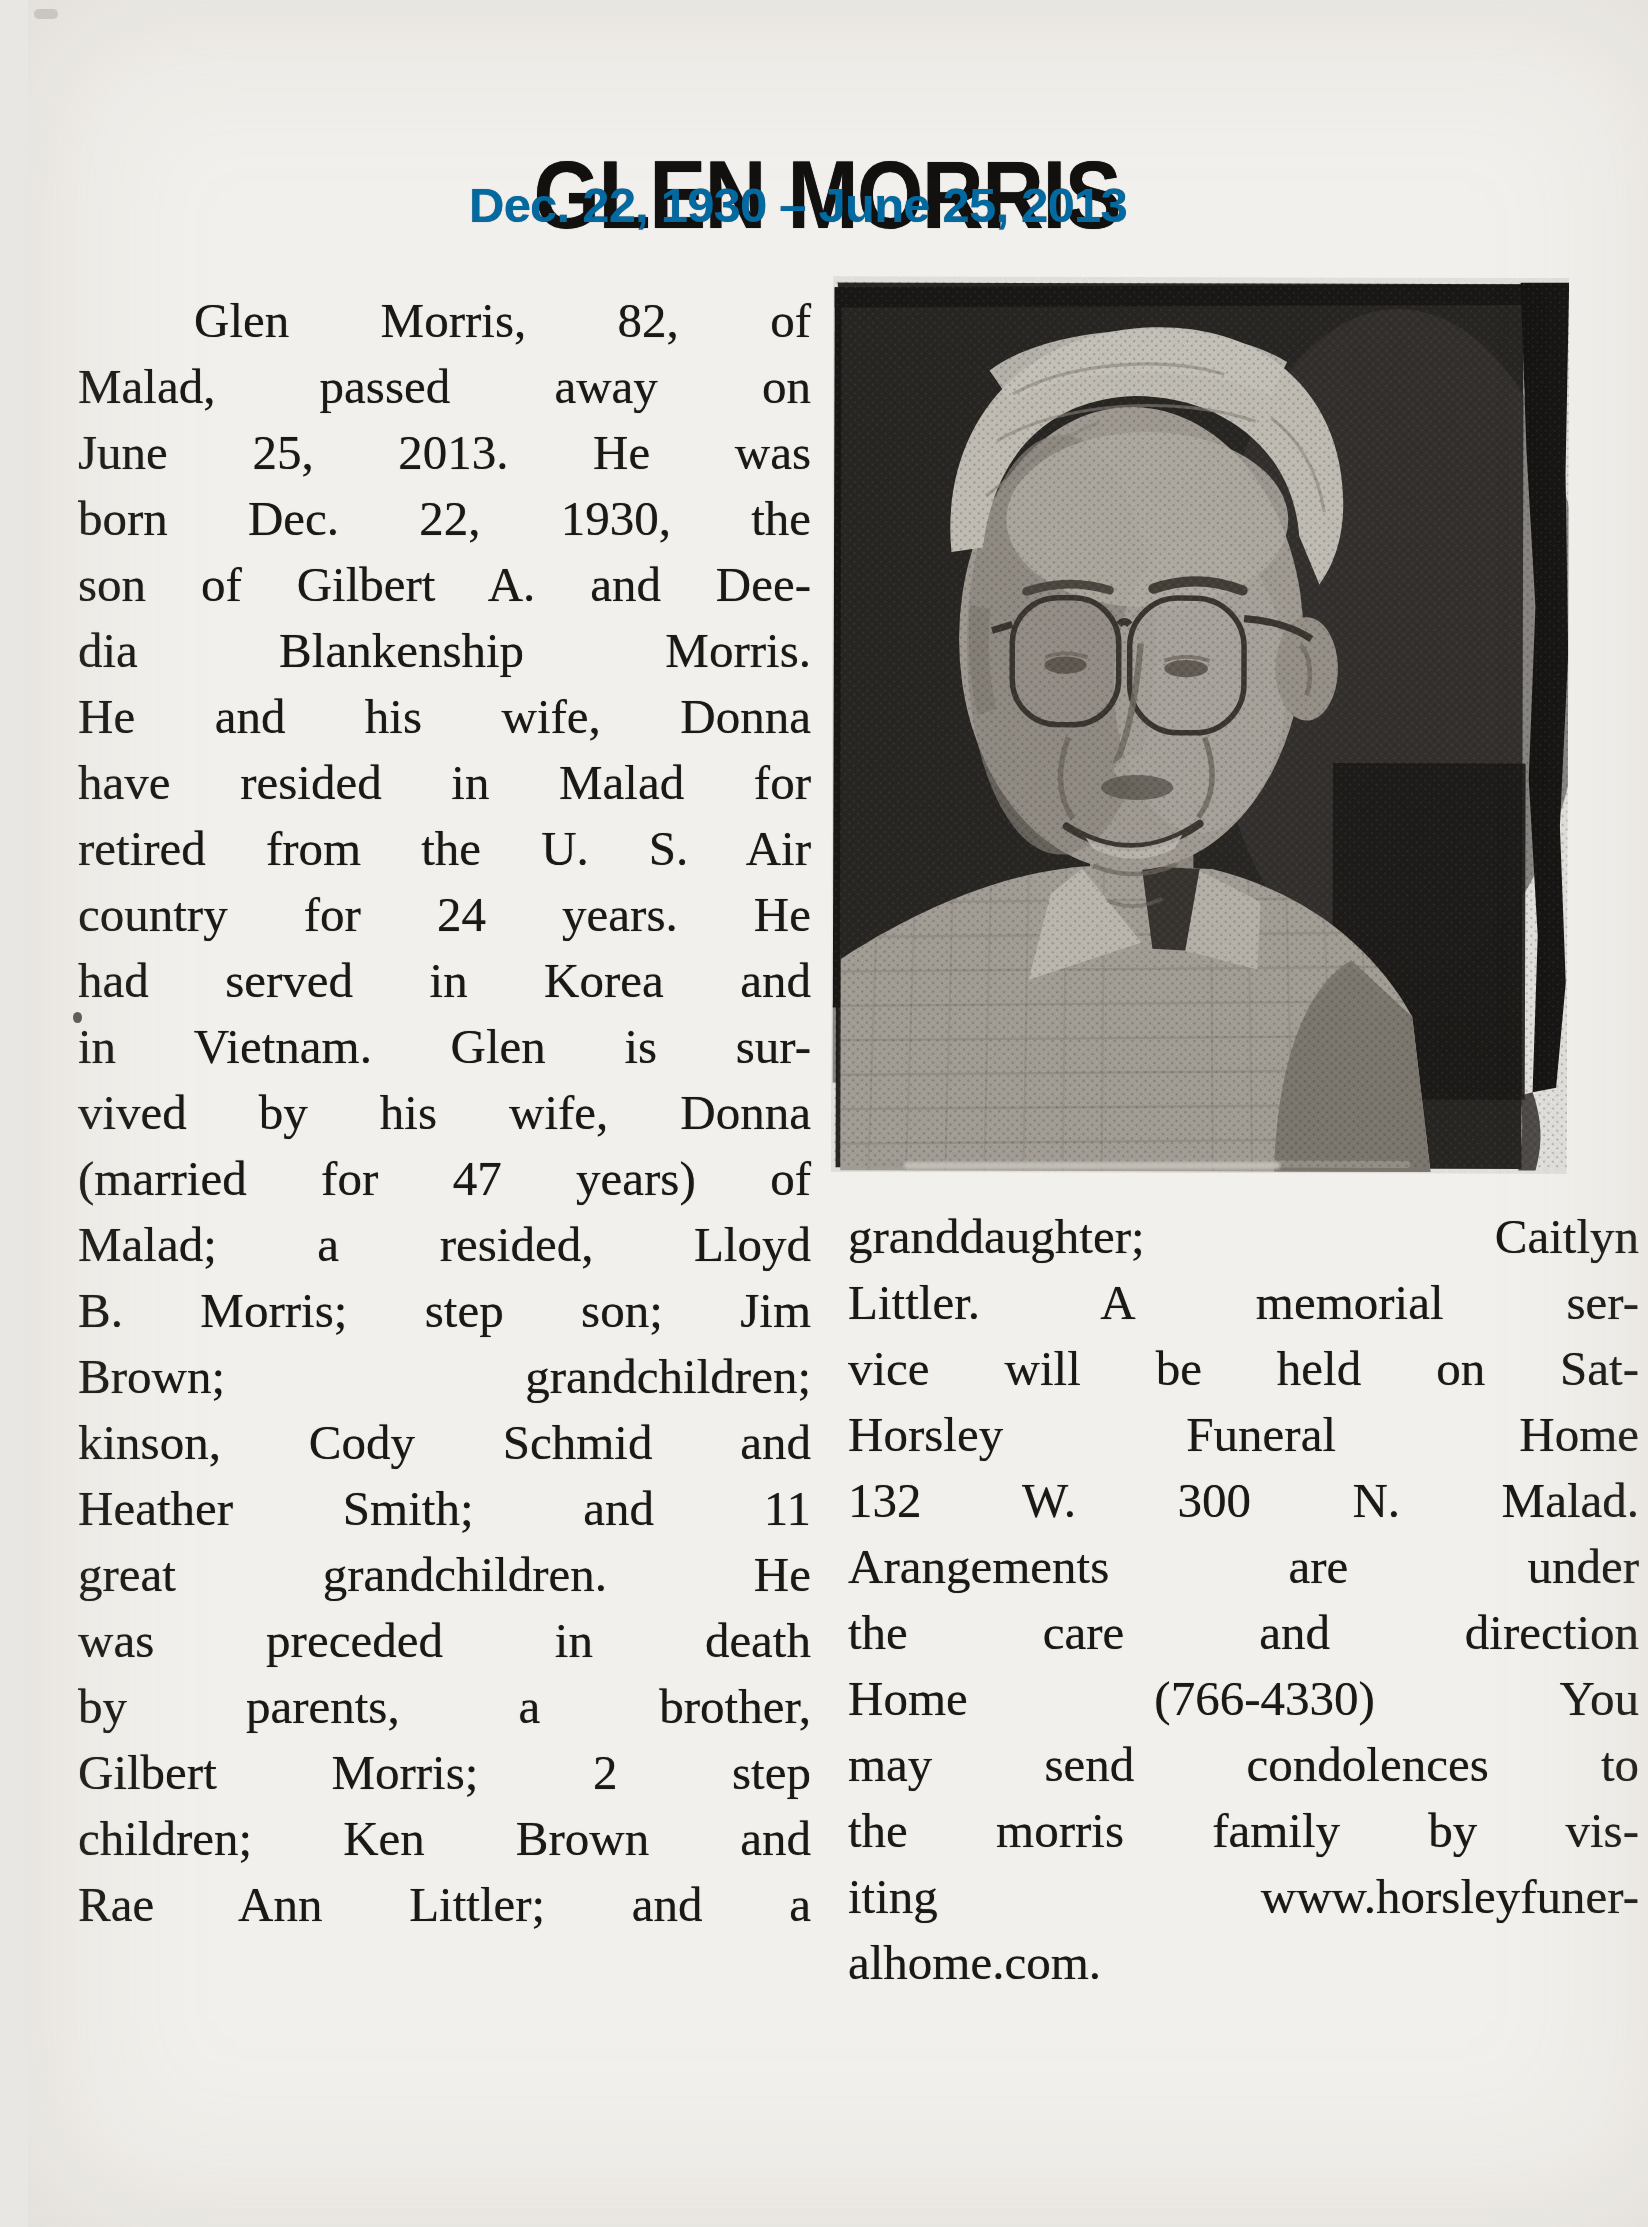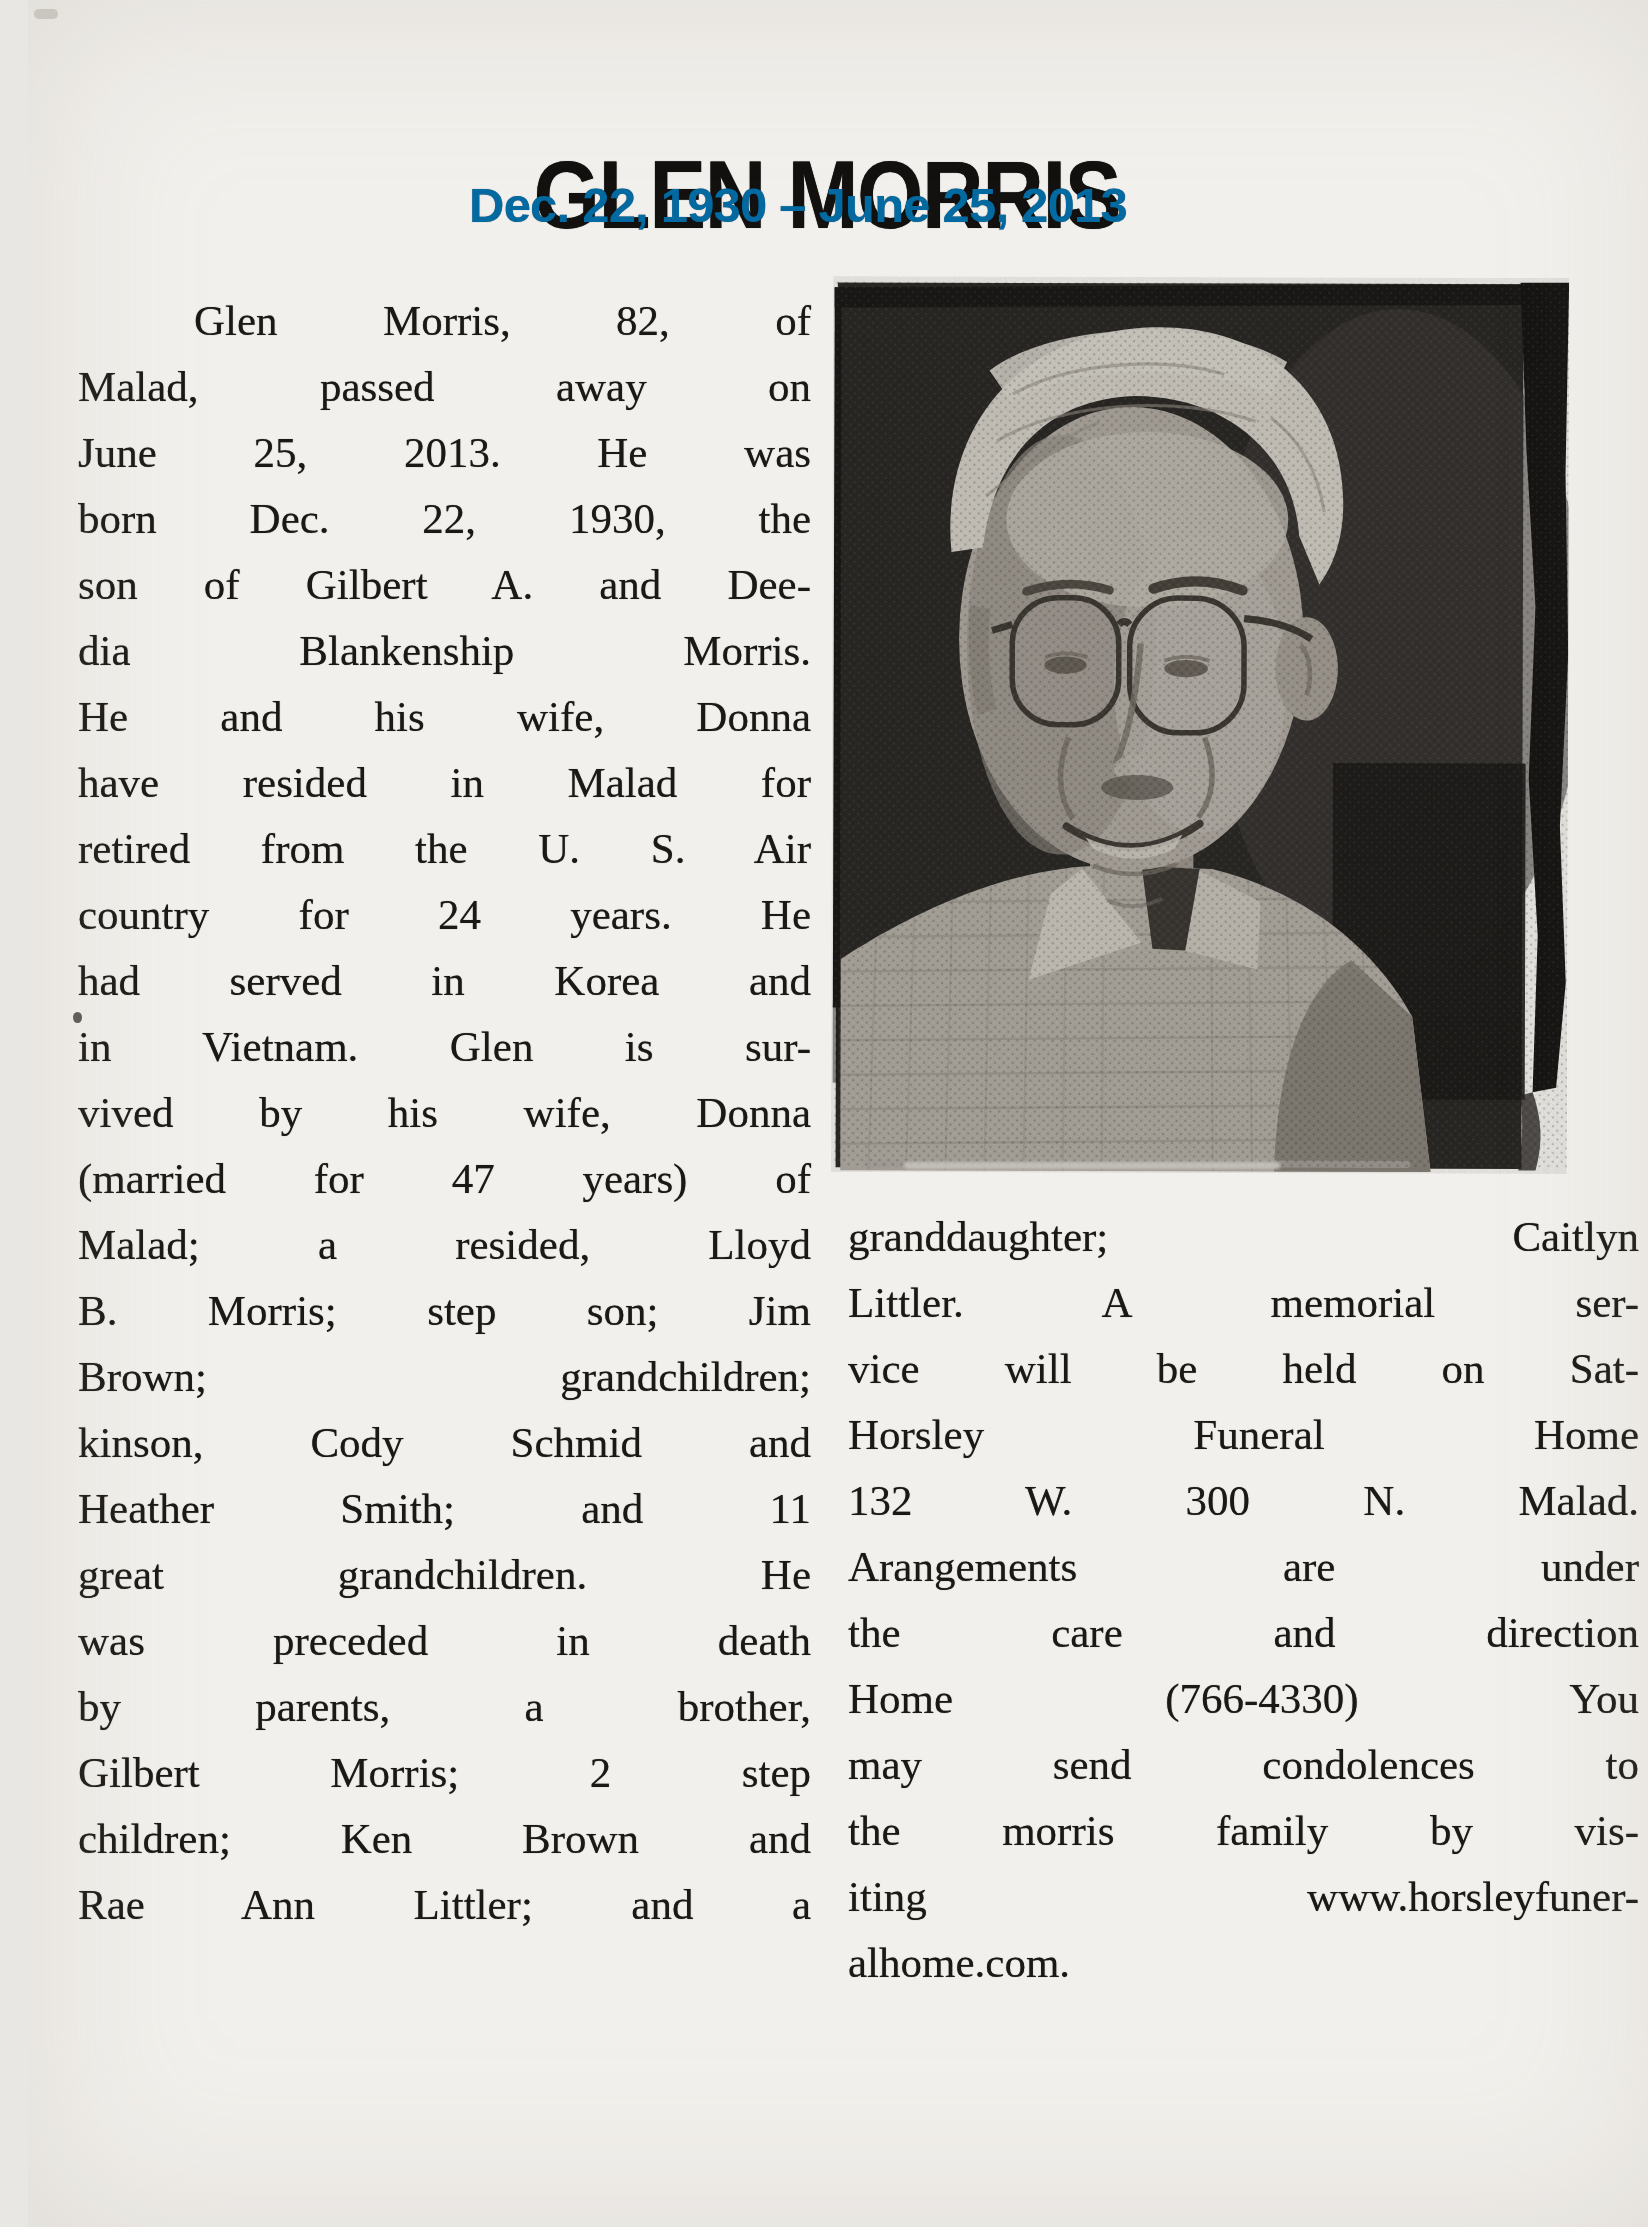--- a/index.html
+++ b/index.html
@@ -8,21 +8,21 @@
         font-family:"Liberation Serif", serif;color:#1b1915;margin-left:28px;}
   .page::after{content:"";position:absolute;inset:0;pointer-events:none;
         box-shadow:inset 0 0 172px rgba(175,170,160,0.28);}
   .title{position:absolute;top:81px;left:0;width:1598px;text-align:center;
         font-family:"Liberation Sans", sans-serif;font-weight:700;font-size:97px;line-height:1;
         letter-spacing:-1.6px;transform:scaleX(0.88);transform-origin:50% 50%;color:#121110;
         text-shadow:0 0 0.8px rgba(10,9,8,0.8);}
   .dates{position:absolute;top:179px;left:0;width:1540px;text-align:center;
         font-family:"Liberation Sans", sans-serif;font-weight:700;font-size:49px;line-height:1.1;
         letter-spacing:-0.8px;color:#0369a1;text-shadow:0 0 0.8px rgba(20,18,15,0.6);}
-  .col{position:absolute;font-size:43px;line-height:66px;color:#1b1915;
+  .col{position:absolute;font-size:49px;line-height:66px;color:#1b1915;
         text-shadow:0 0 0.8px rgba(25,22,18,0.65);}
   .col .ln{height:66px;text-align:justify;text-align-last:justify;word-spacing:3.9px;overflow:visible;}
   .col .ln.indent{text-indent:116px;}
   .col .ln.plain{text-align-last:left;}
   .left-col{left:50px;top:288px;width:733px;}
   .right-col{left:820px;top:1204px;width:791px;}
   .photo{position:absolute;left:804px;top:277px;width:736px;height:896px;margin:0;
         transform:rotate(0.15deg);}
   .photo svg{display:block;width:100%;height:100%;}
   .below-smear{position:absolute;left:876px;top:1162px;width:376px;height:7px;

